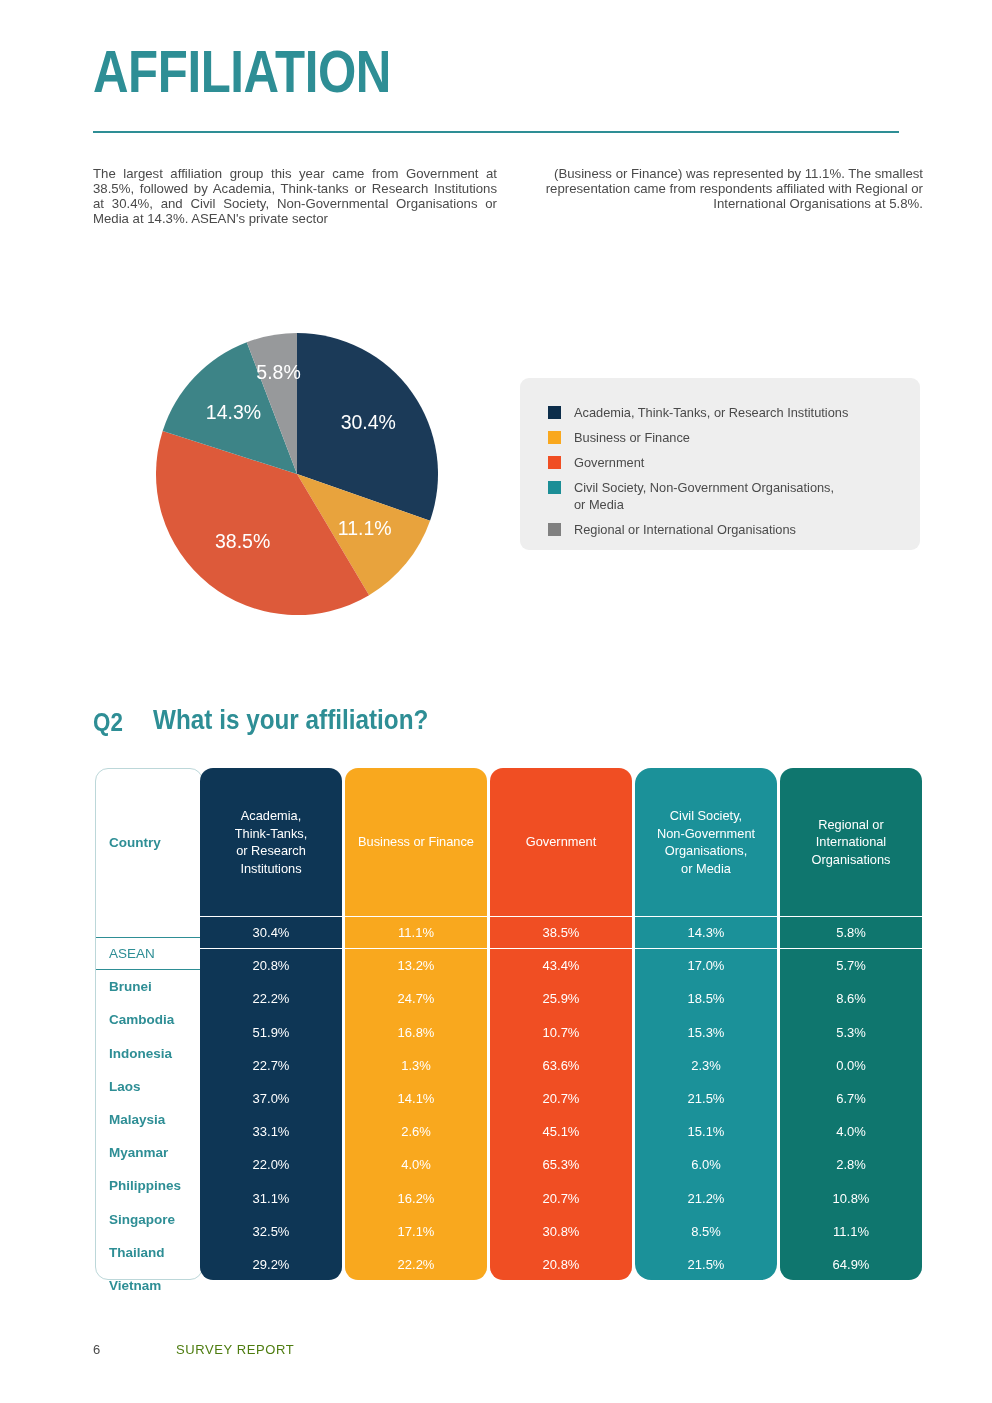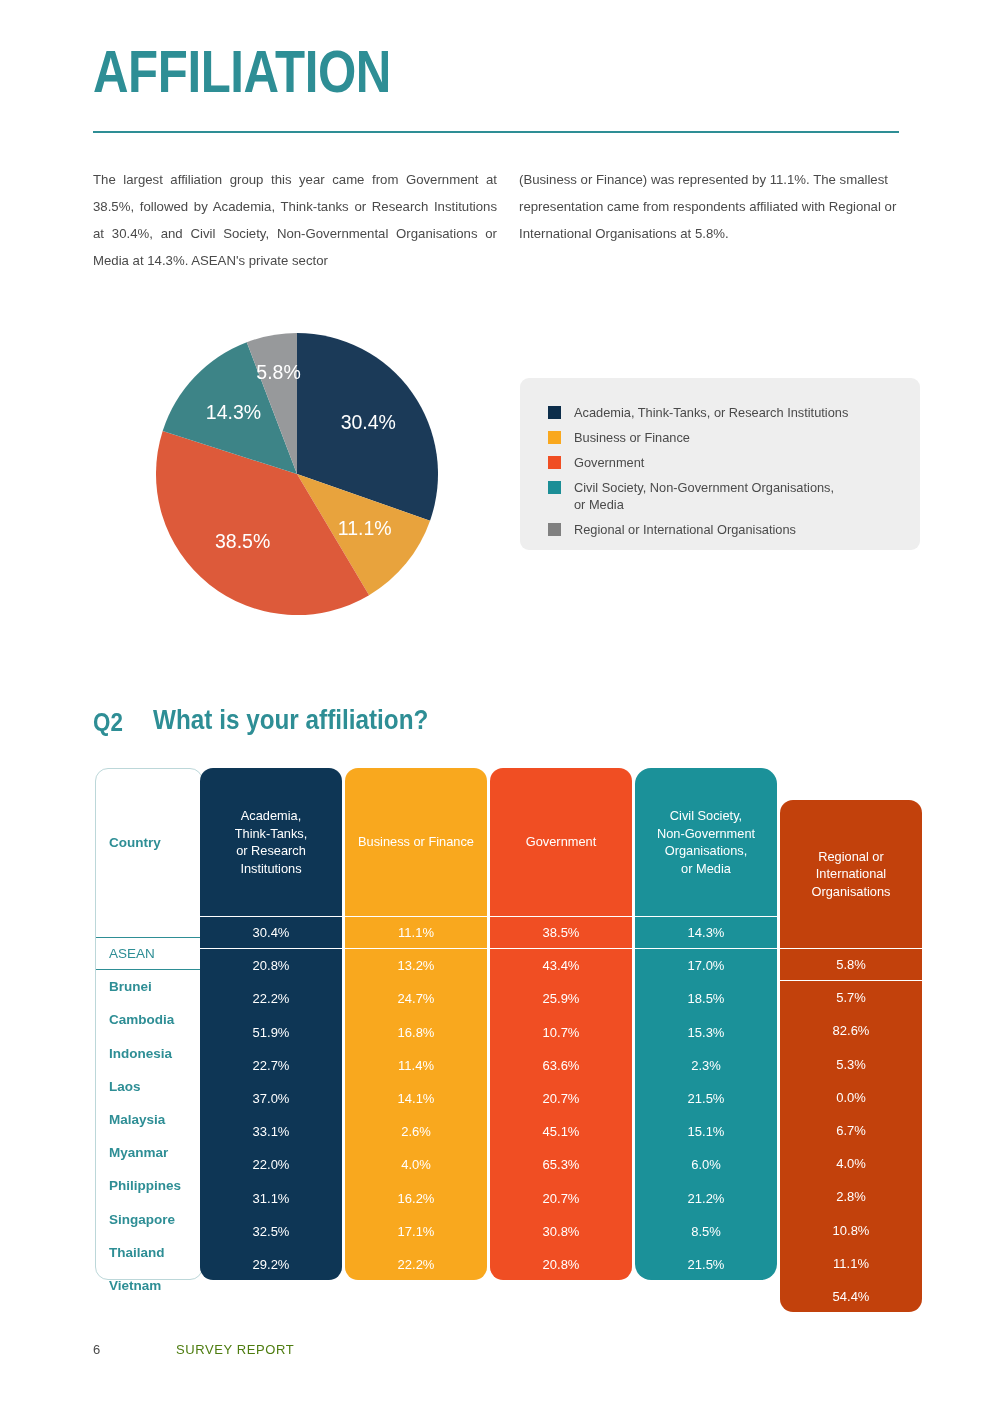--- a/index.html
+++ b/index.html
@@ -42,29 +42,29 @@
     width: 806px;
     height: 1.5px;
     background: #2e8e95;
   }
 
   
   .intro-col {
     position: absolute;
     top: 166px;
     font-size: 13.2px;
-    line-height: 27px;
+    line-height: 15px;
     color: #4a4a4a;
     text-align: justify;
     text-justify: inter-word;
   }
   .intro-left  { left: 93px;  width: 404px; }
   .intro-right { left: 519px; width: 404px; }
   .intro-right p { text-align: justify; }
-  .intro-right p:last-child { text-align: left; }
+  .intro-right p:last-child { text-align: right; }
 
   
   .pie-wrap {
     position: absolute;
     left: 155px;
     top: 332px;
     width: 284px;
     height: 284px;
   }
   .pie-svg { display: block; width: 284px; height: 284px; }
@@ -153,21 +153,21 @@
   .tcol-country {
     left: 0;
     width: 108px;
     background: #ffffff;
     border: 1.2px solid #bcd7d9;
   }
   .tcol-1 { left: 105px; background: #0e3655; text-decoration: underline; }
   .tcol-2 { left: 250px; background: #f9a81e; }
   .tcol-3 { left: 395px; background: #f04e23; }
   .tcol-4 { left: 540px; background: #1b9199; border-radius: 16px; }
-  .tcol-5 { left: 685px; background: #c2410c; margin-top: 32px; }
+  .tcol-5 { left: 685px; background: #0f766e; }
 
   .thead-cell {
     position: absolute;
     left: 0;
     top: 0;
     width: 100%;
     height: 148px;
     display: flex;
     align-items: center;
     justify-content: center;
@@ -333,21 +333,21 @@
           <div class="trow">29.2%</div>
         </div>
       </div>
       <div class="tcol tcol-2" style="left: 250px;">
         <div class="thead-cell">Business or Finance</div>
         <div class="tbody">
           <div class="trow asean">11.1%</div>
           <div class="trow">13.2%</div>
           <div class="trow">24.7%</div>
           <div class="trow">16.8%</div>
-          <div class="trow">11.4%</div>
+          <div class="trow">1.3%</div>
           <div class="trow">14.1%</div>
           <div class="trow">2.6%</div>
           <div class="trow">4.0%</div>
           <div class="trow">16.2%</div>
           <div class="trow">17.1%</div>
           <div class="trow">22.2%</div>
         </div>
       </div>
       <div class="tcol tcol-3" style="left: 395px;">
         <div class="thead-cell">Government</div>
@@ -384,29 +384,29 @@
           <div class="trow">21.5%</div>
         </div>
       </div>
       <div class="tcol tcol-5" style="left: 685px;">
         <div class="thead-cell">Regional or
 International
 Organisations</div>
         <div class="tbody">
           <div class="trow asean">5.8%</div>
           <div class="trow">5.7%</div>
-          <div class="trow">82.6%</div>
+          <div class="trow">8.6%</div>
           <div class="trow">5.3%</div>
           <div class="trow">0.0%</div>
           <div class="trow">6.7%</div>
           <div class="trow">4.0%</div>
           <div class="trow">2.8%</div>
           <div class="trow">10.8%</div>
           <div class="trow">11.1%</div>
-          <div class="trow">54.4%</div>
+          <div class="trow">64.9%</div>
         </div>
       </div>
     </div>
 
   <div class="footer-page">6</div>
   <div class="footer-label">SURVEY REPORT</div>
 
 </div>
 
 </body></html>

